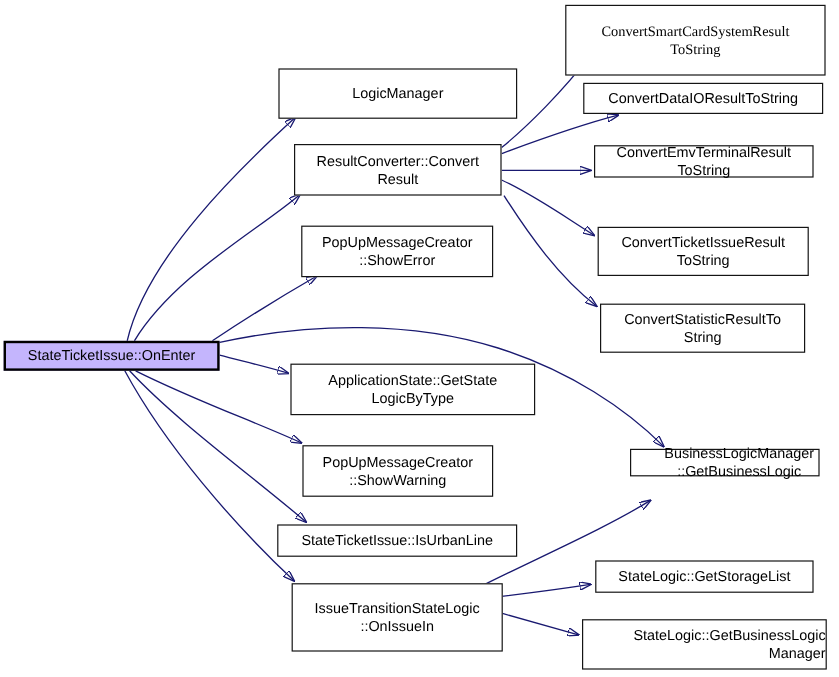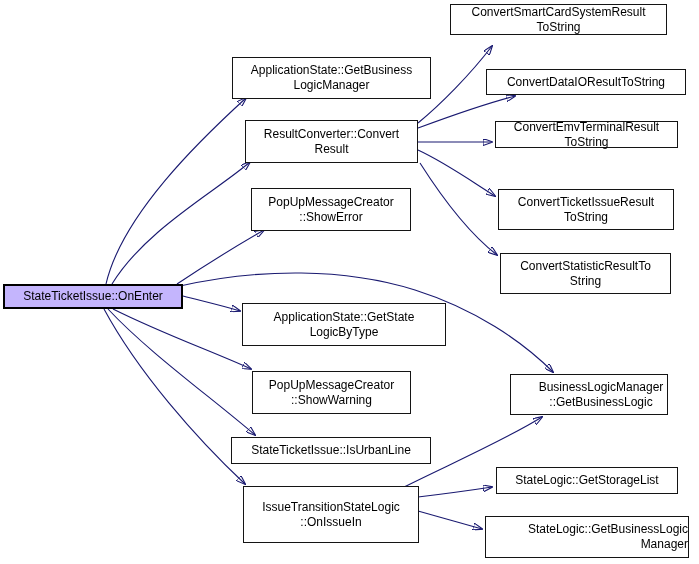--- a/index.html
+++ b/index.html
@@ -32,26 +32,26 @@
   }
   
   .b0  { left:3px;   top:284px; width:180px; height:25px; }
   .b1  { left:232px; top:57px;  width:199px; height:42px; }
   .b2  { left:245px; top:120px; width:173px; height:43px; }
   .b3  { left:251px; top:188px; width:160px; height:43px; }
   .b4  { left:242px; top:303px; width:204px; height:43px; }
   .b5  { left:252px; top:371px; width:159px; height:43px; }
   .b6  { left:231px; top:437px; width:200px; height:27px; }
   .b7  { left:243px; top:486px; width:176px; height:57px; }
-  .b8  { left:450px; top:4px;   width:217px; height:31px; }
+  .b8  { left:471px; top:4px;   width:217px; height:59px;font-family:Liberation Serif, serif; }
   .b9  { left:486px; top:69px;  width:200px; height:26px; }
   .b10 { left:495px; top:121px; width:183px; height:27px; }
   .b11 { left:498px; top:189px; width:176px; height:41px; }
   .b12 { left:500px; top:253px; width:171px; height:41px; }
-  .b13 { left:510px; top:374px; width:158px; height:41px;padding-left:24px; }
+  .b13 { left:525px; top:374px; width:158px; height:23px;padding-left:24px; }
   .b14 { left:496px; top:467px; width:182px; height:27px; }
   .b15 { left:485px; top:516px; width:204px; height:42px;align-items:flex-end; }
 </style>
 </head>
 <body>
 
 <div class="canvas">
 
   <svg class="edges" width="699" height="564" viewBox="0 0 699 564" xmlns="http://www.w3.org/2000/svg">
     <defs>
@@ -75,21 +75,20 @@
     <path marker-end="url(#arrow)" d="M 404 487 C 450 464 505 440 542 417"></path>
     <path marker-end="url(#arrow)" d="M 418 497 C 443 494 466 491 492 487"></path>
     <path marker-end="url(#arrow)" d="M 418 511 C 440 517 461 523 482 529"></path>
   </svg>
 
   <div class="node root b0">
     <span>StateTicketIssue::OnEnter</span>
   </div>
 
   <div class="node b1">
-    <span>ApplicationState::GetBusiness</span>
     <span>LogicManager</span>
   </div>
 
   <div class="node b2">
     <span>ResultConverter::Convert</span>
     <span>Result</span>
   </div>
 
   <div class="node b3">
     <span>PopUpMessageCreator</span>

